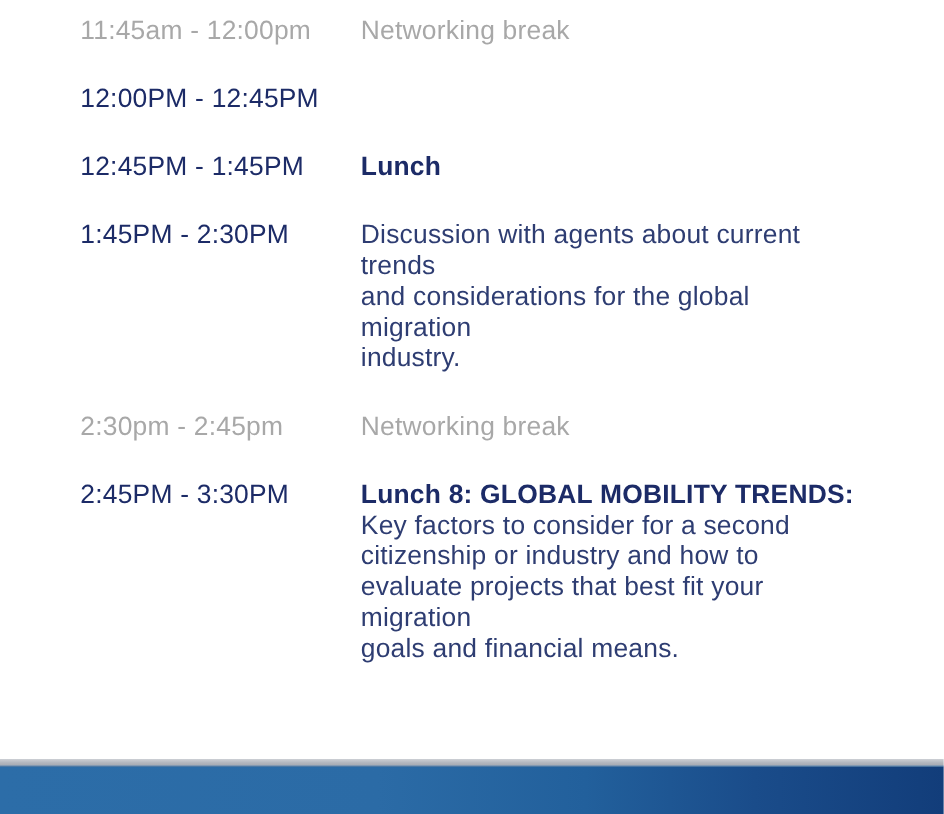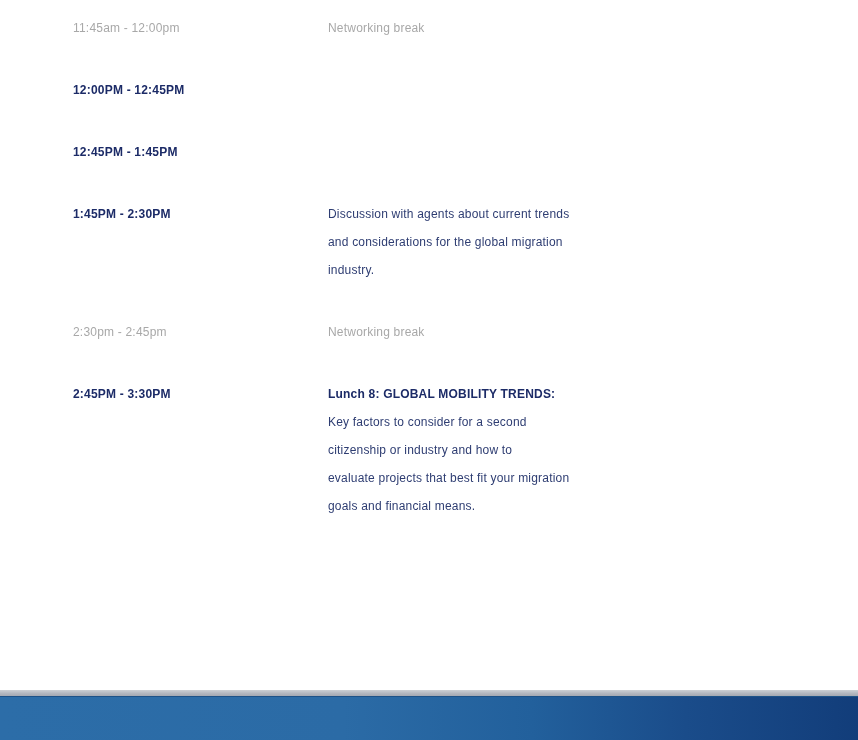--- a/index.html
+++ b/index.html
@@ -13,26 +13,26 @@
     font-family:"Liberation Sans","DejaVu Sans",sans-serif;
     position:relative;
   }
   .agenda{
     padding:14px 70px 0 73px;
   }
   .row{
     display:grid;
     grid-template-columns:255px 1fr;
     margin-bottom:34px;
-    font-size:12px;
+    font-size:24px;
     line-height:28px;
     letter-spacing:0.2px;
   }
   .row .time{
-    font-weight:700;
+    font-weight:400;
     color:var(--navy-bold);
   }
   .row .entry .title{
     font-weight:700;
     color:var(--navy-bold);
   }
   .row .entry .desc-line{
     font-weight:400;
     color:var(--navy-body);
   }
@@ -66,20 +66,23 @@
       <div class="title">Networking break</div>
     </div>
   </div>
 
   <div class="row session">
     <div class="time">12:00PM - 12:45PM</div>
   </div>
 
   <div class="row session">
     <div class="time">12:45PM - 1:45PM</div>
+    <div class="entry">
+      <div class="title">Lunch</div>
+    </div>
   </div>
 
   <div class="row session">
     <div class="time">1:45PM - 2:30PM</div>
     <div class="entry">
     <div class="desc-line">Discussion with agents about current trends</div>
         <div class="desc-line">and considerations for the global migration</div>
         <div class="desc-line">industry.</div>
       </div>
   </div>

